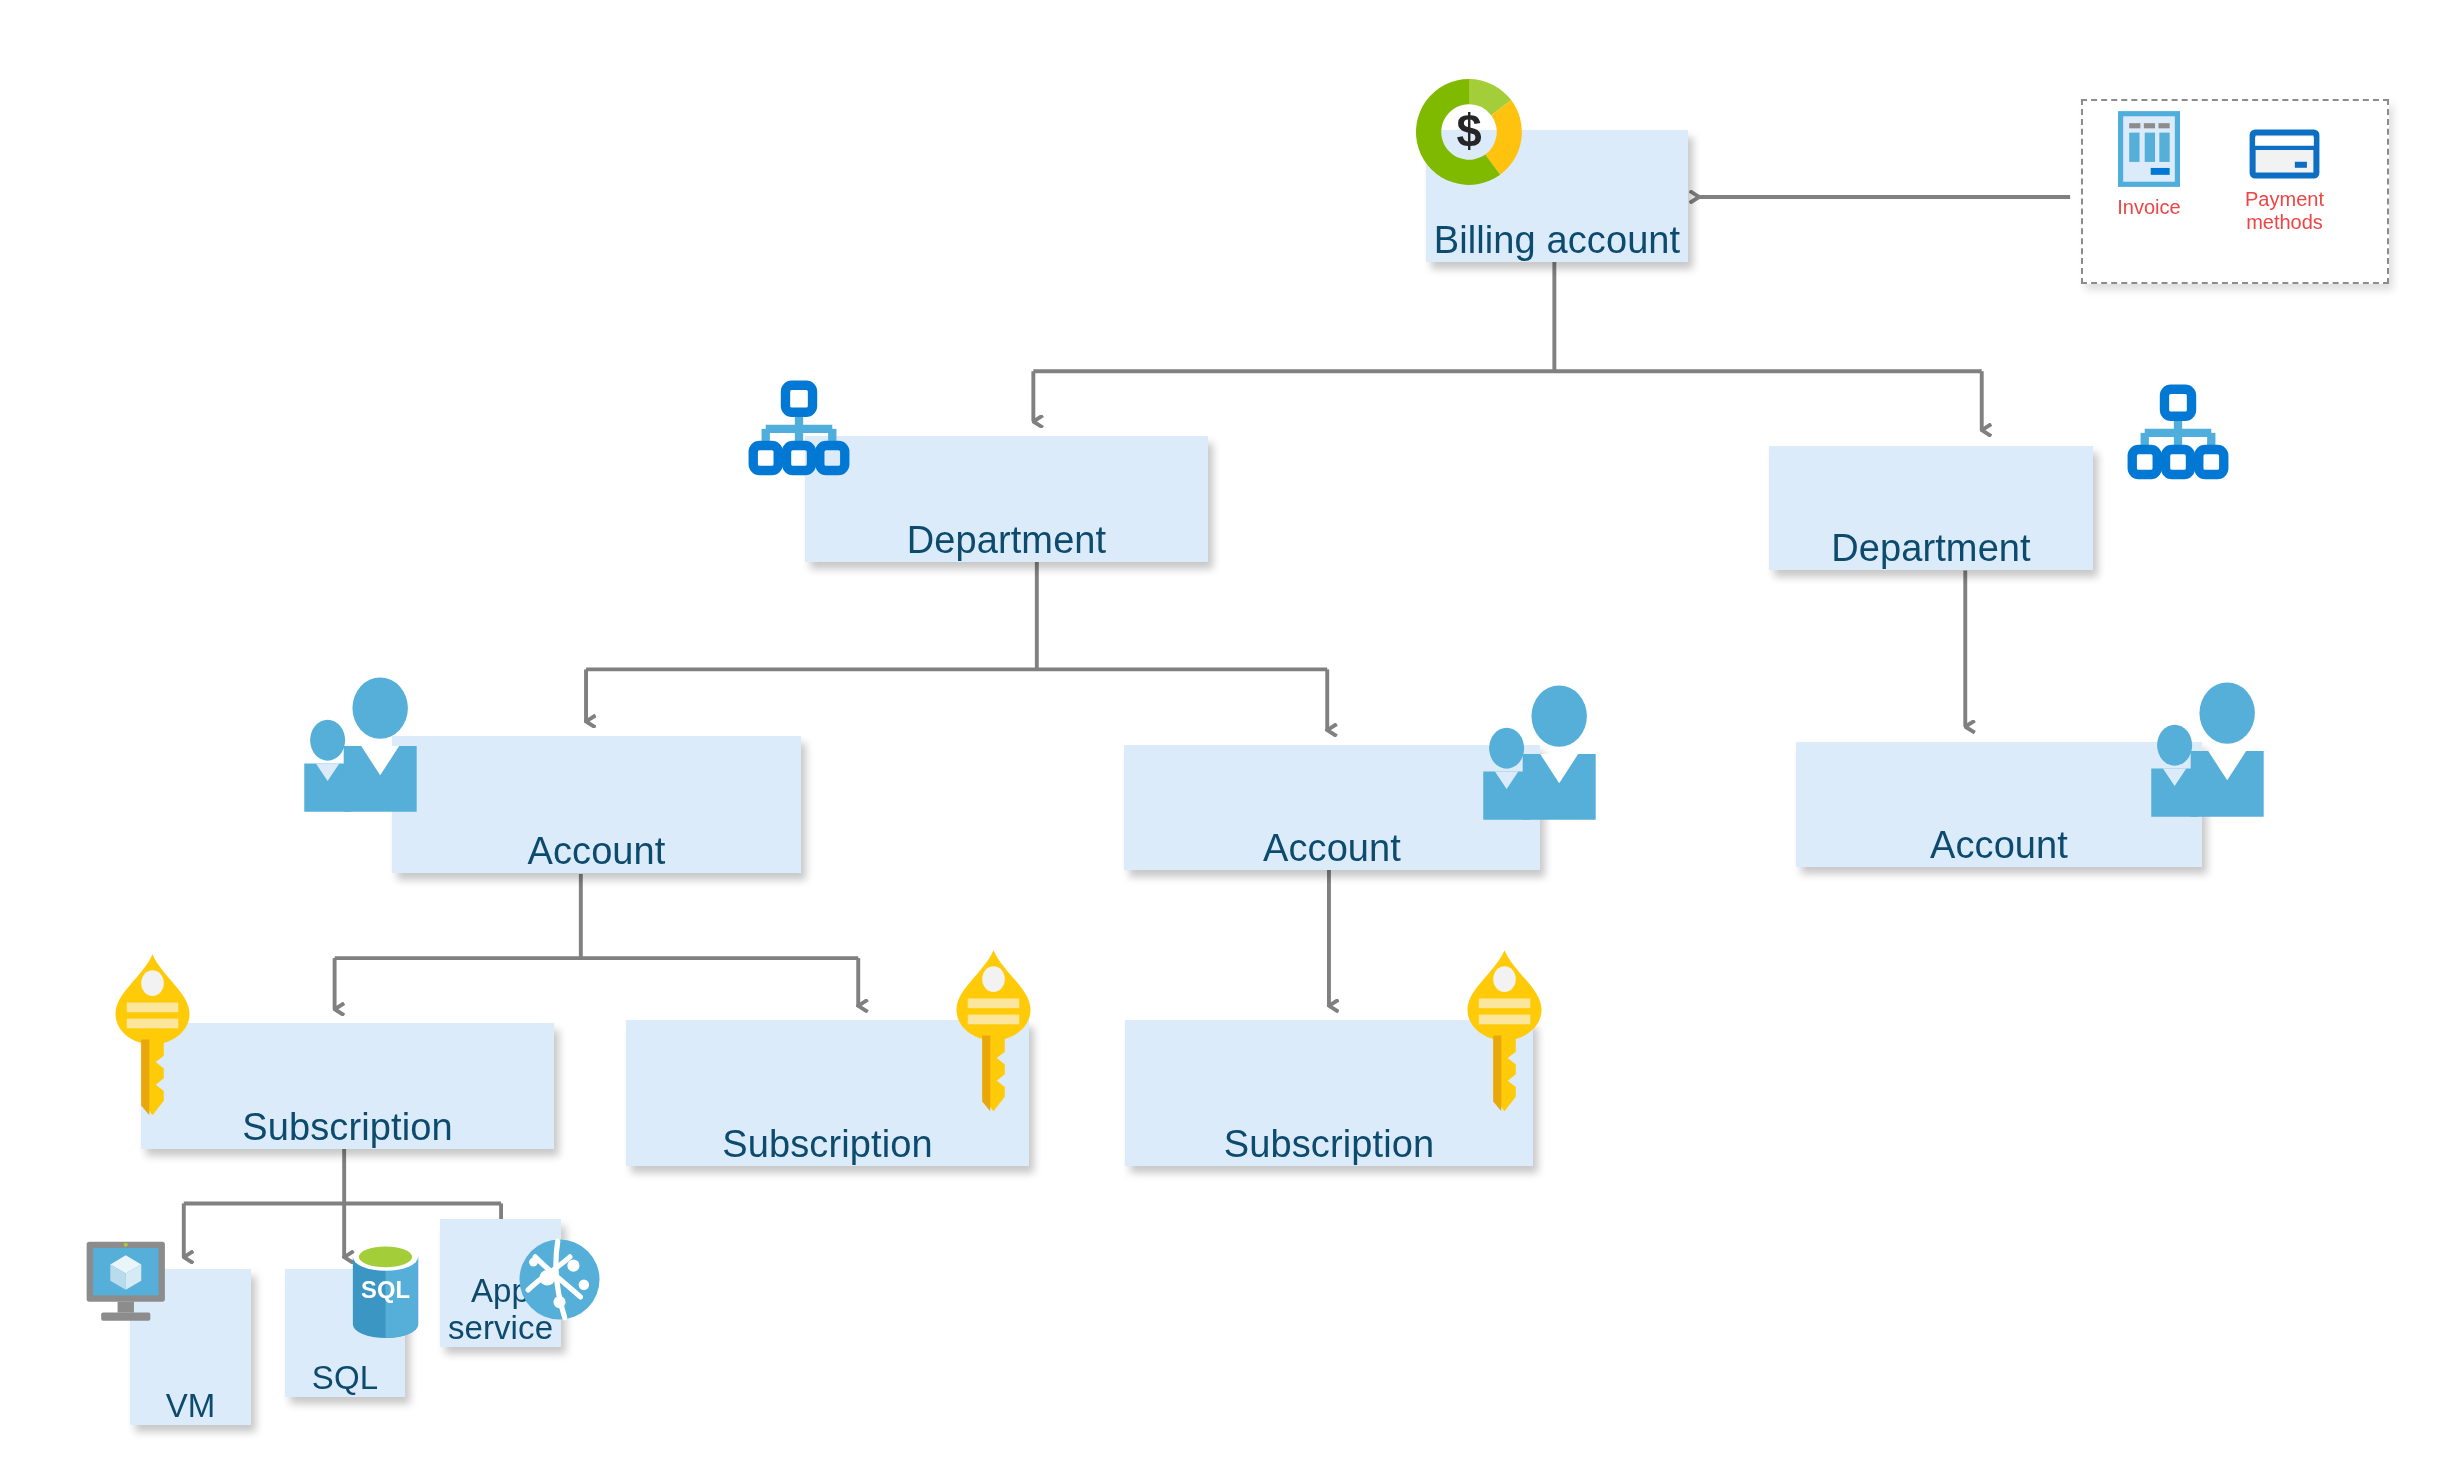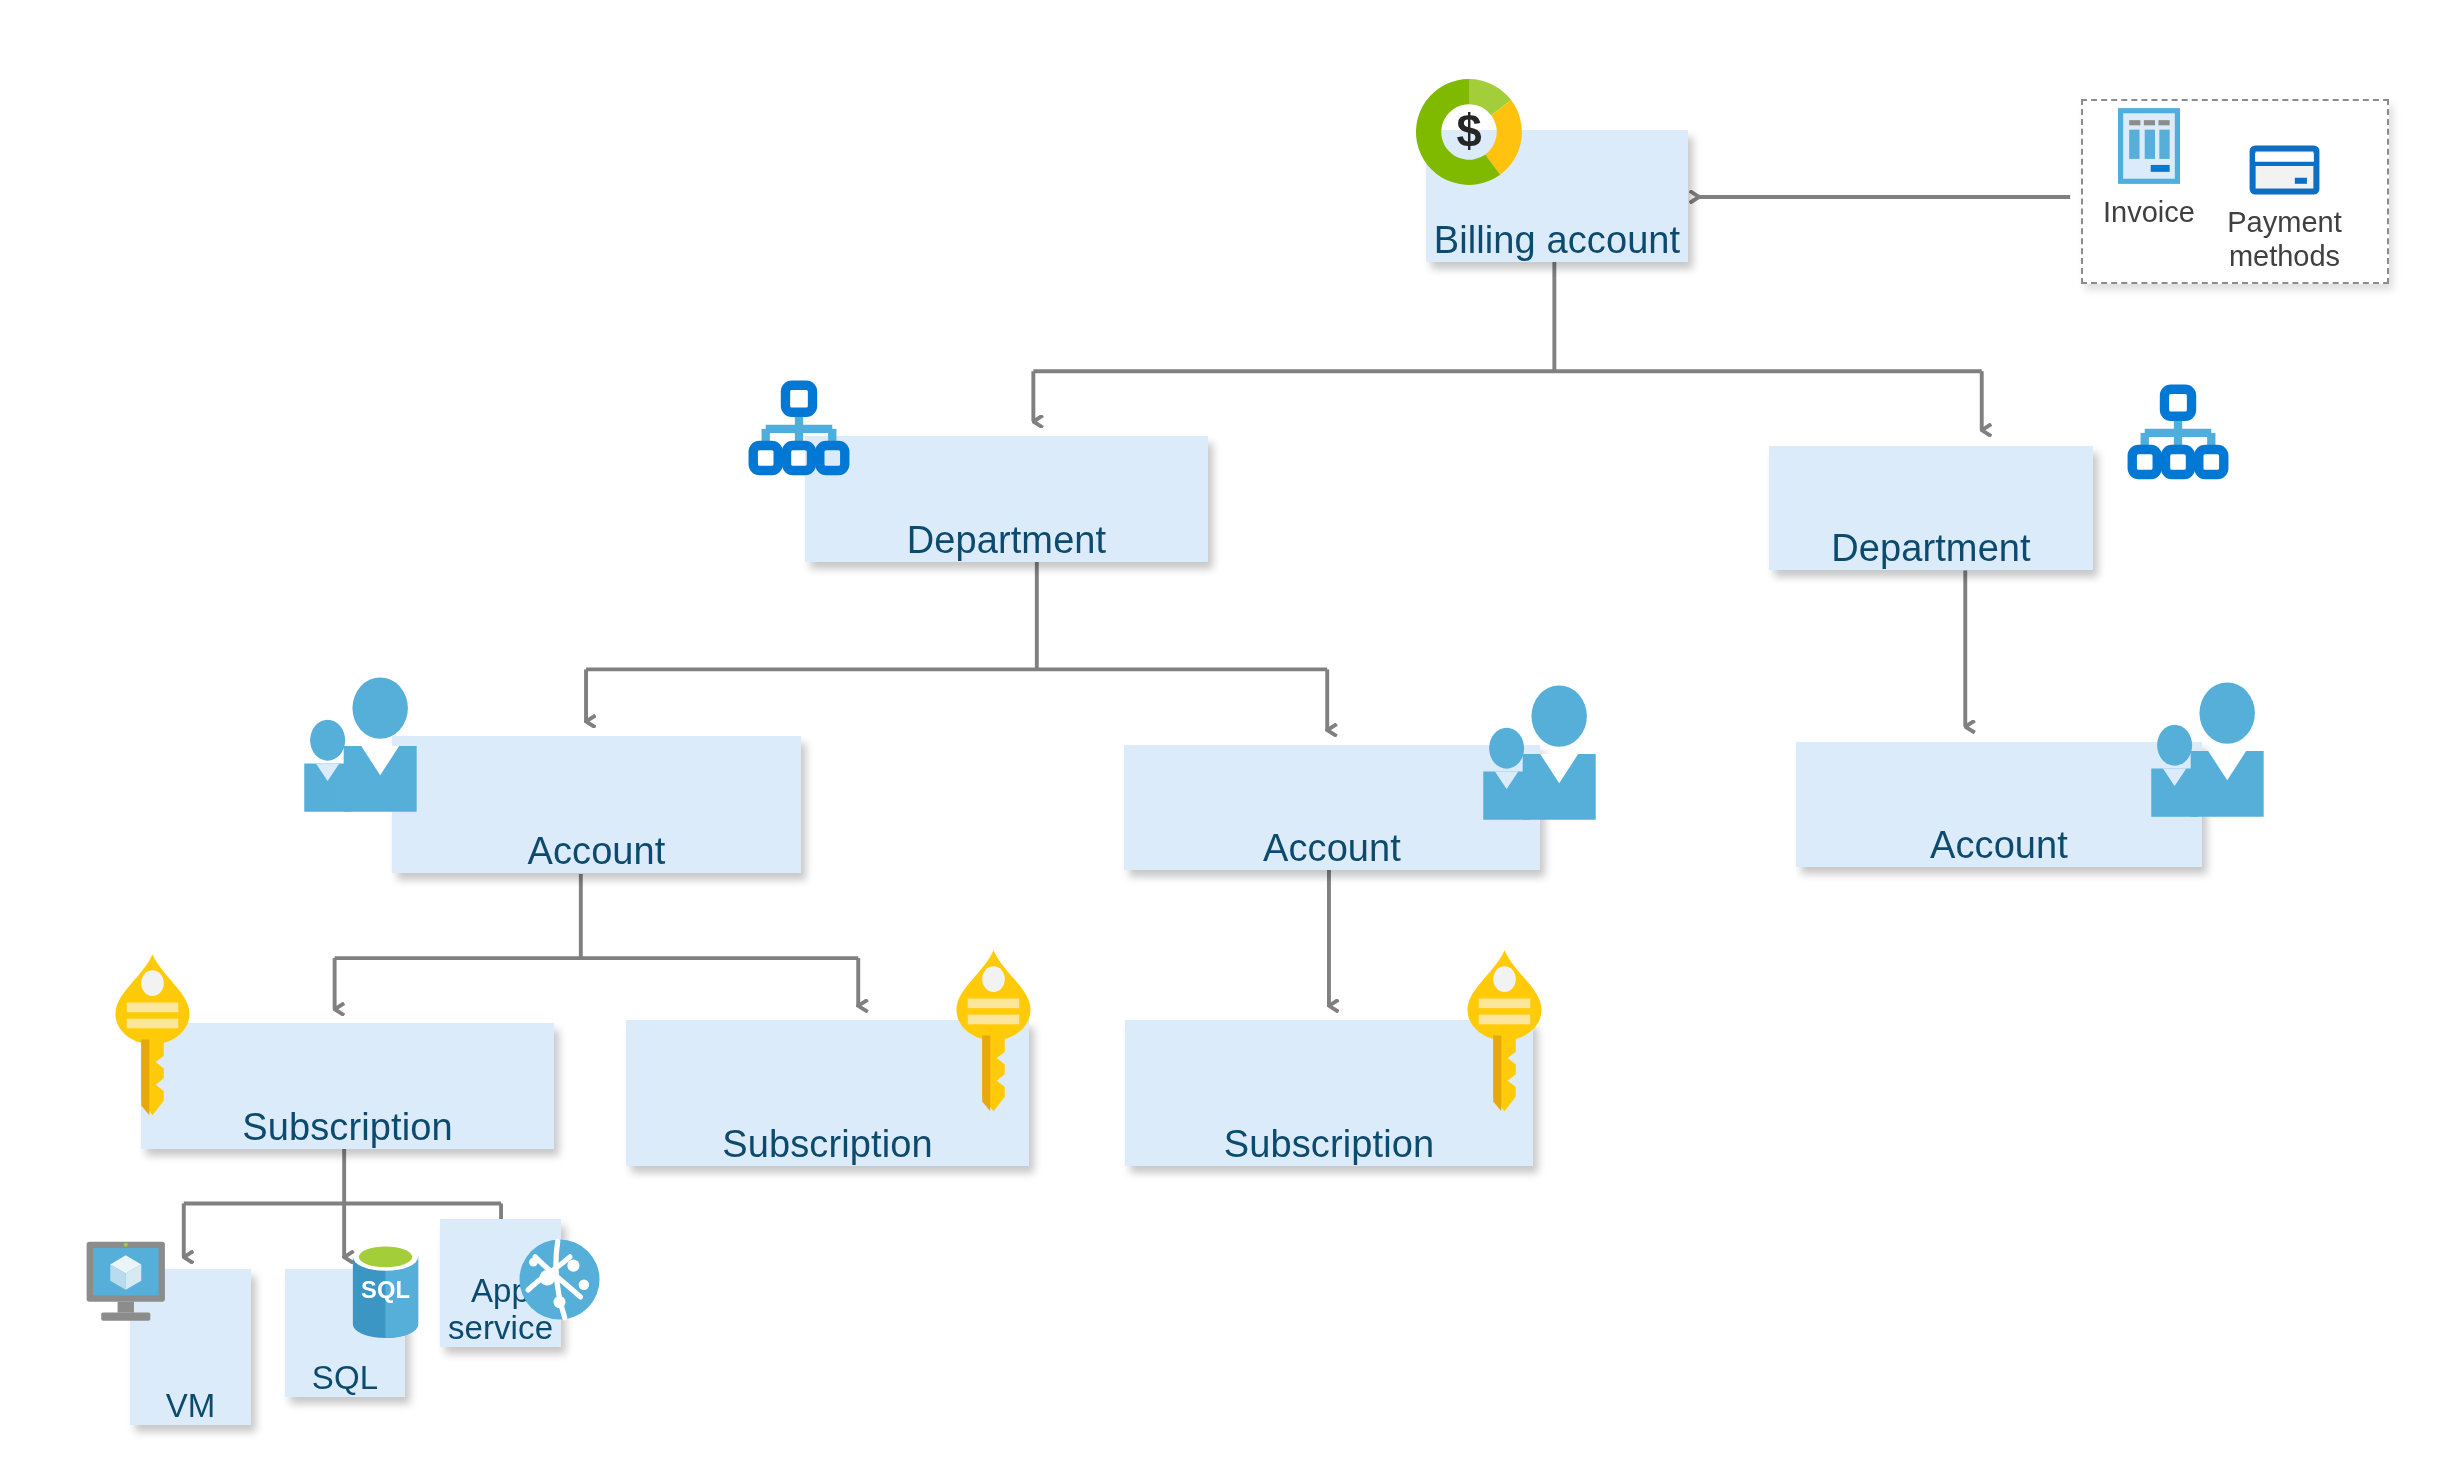--- a/index.html
+++ b/index.html
@@ -59,22 +59,22 @@
     position: absolute;
     border: 2.6px dashed #8c8c8c;
     background: #ffffff;
     box-sizing: border-box;
     z-index: 6;
     box-shadow: 4.3px 6px 7.8px rgba(0,0,0,0.13);
   }
   .pay-item {
     position: absolute;
     text-align: center;
-    font-size: 29px;
-    color: #404040;
+    font-size: 20px;
+    color: #ef4444;
     line-height: 1.15;
   }
   .pay-item .pay-label {
     display: block;
     margin-top: 4.3px;
     white-space: pre-line;
   }
   .pay-icon-holder {
     display: flex;
     justify-content: center;
@@ -352,21 +352,21 @@
               <rect x="31" y="25" width="12" height="34"></rect>
               <rect x="48" y="25" width="12" height="34"></rect>
             </g>
             <rect x="38" y="66" width="22" height="8" fill="#0078D4"></rect>
           </svg>
         </span>
       </div>
       <span class="pay-label">Invoice</span>
     </div>
 
-    <div class="pay-item" style="left:128px; top:42px; width:147px;">
+    <div class="pay-item" style="left:128px; top:24px; width:147px;">
       <div class="pay-icon-holder" style="height:59px;">
         <span>
           <svg width="71" height="50" viewBox="0 0 82 58">
             <rect x="4" y="4" width="74" height="50" rx="3" fill="#F2F2F2" stroke="#0C6FC4" stroke-width="7"></rect>
             <rect x="7" y="9" width="68" height="11" fill="#ffffff"></rect>
             <line x1="4" y1="22" x2="78" y2="22" stroke="#0C6FC4" stroke-width="5"></line>
             <rect x="53" y="38" width="14" height="7" fill="#0C6FC4"></rect>
           </svg>
         </span>
       </div>

